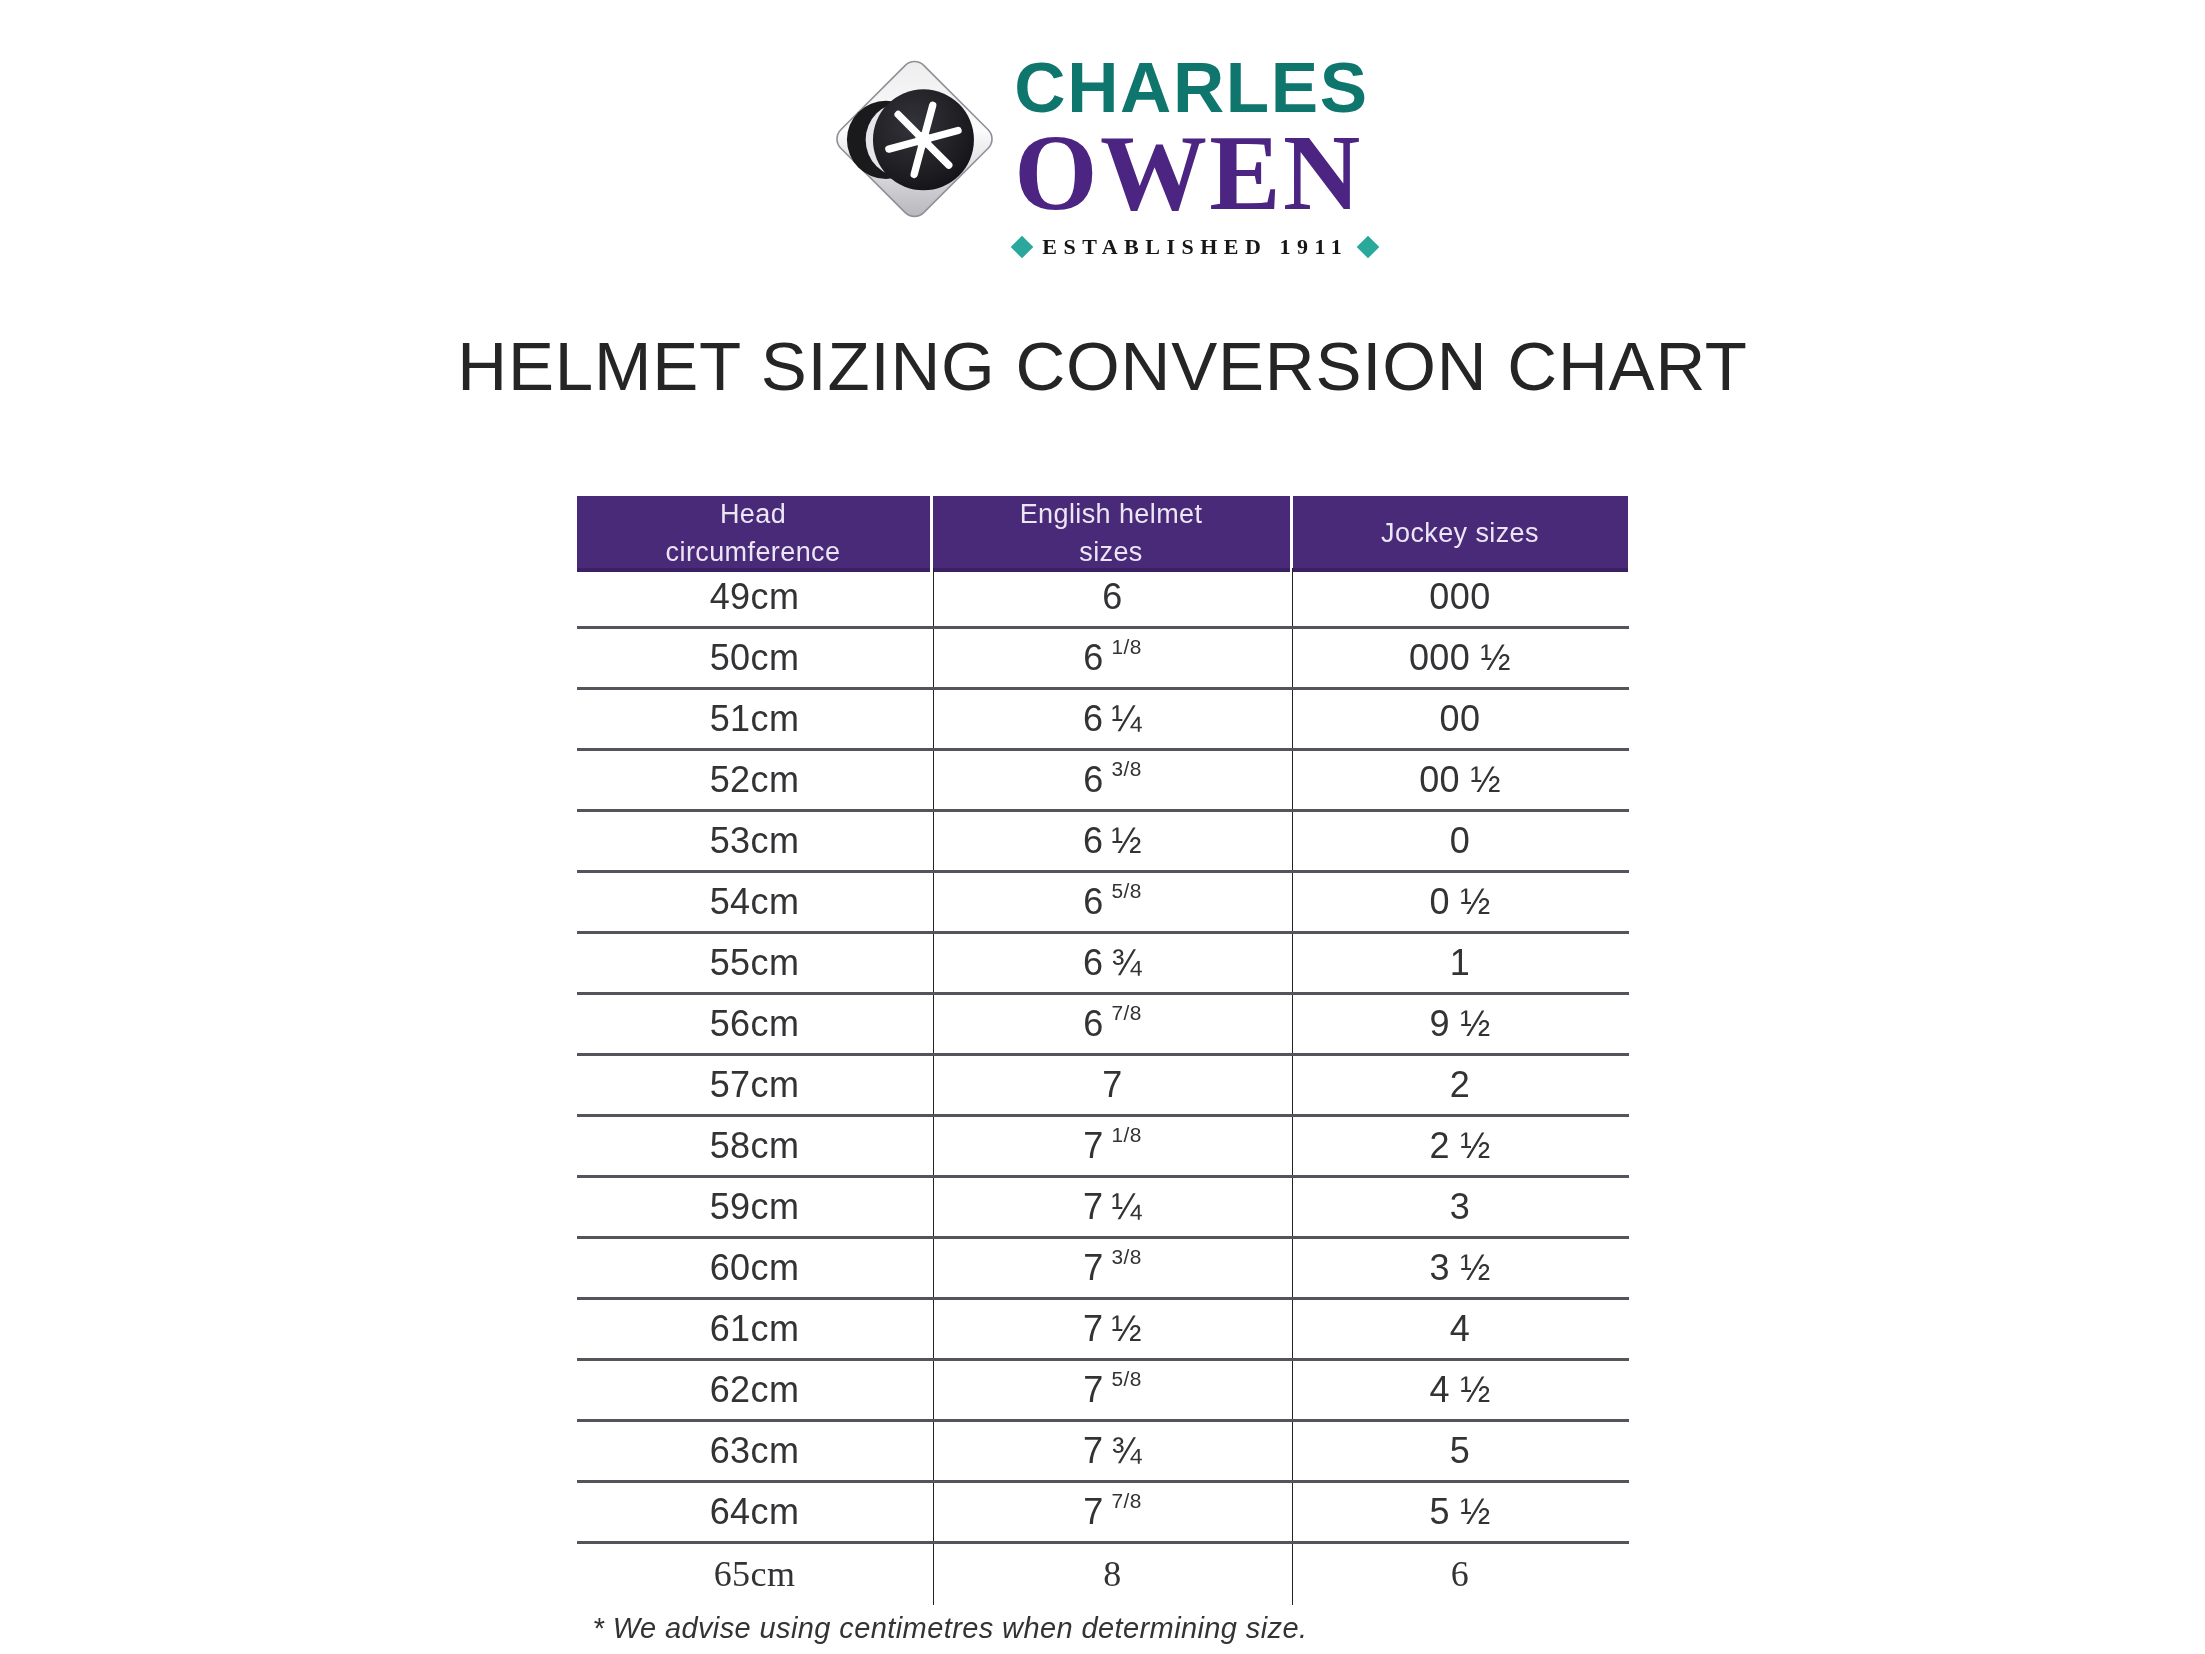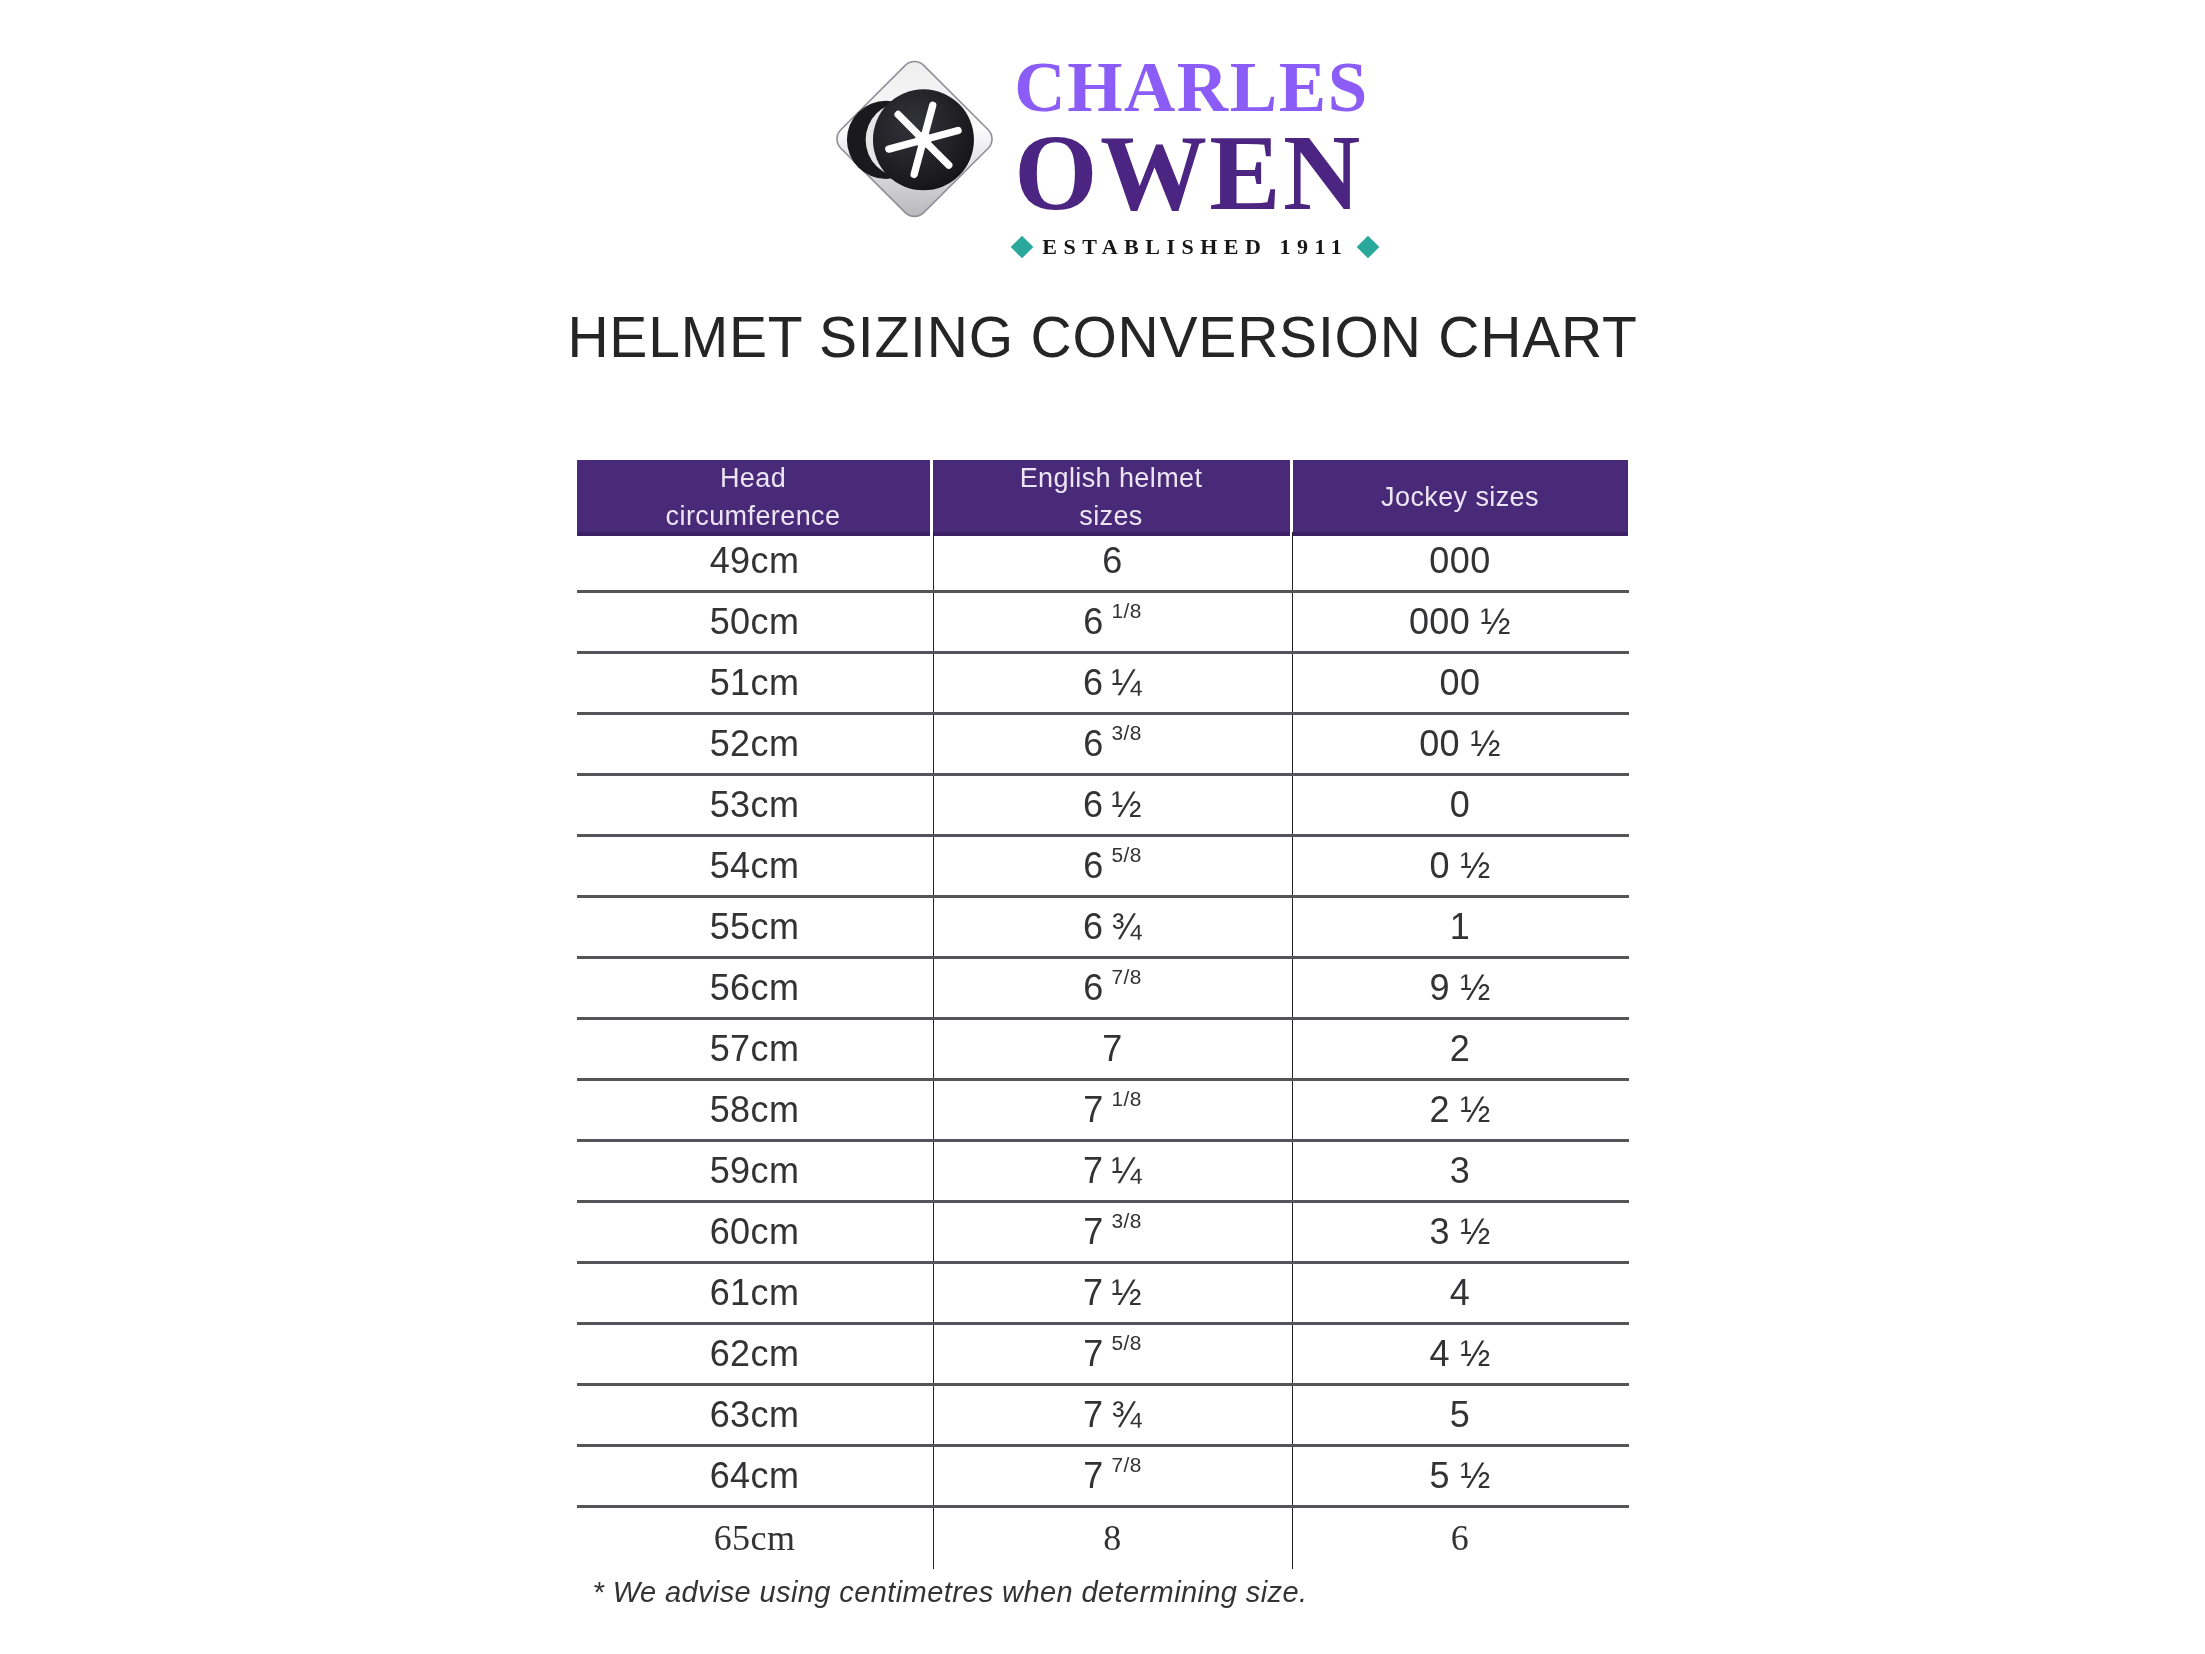--- a/index.html
+++ b/index.html
@@ -5,37 +5,37 @@
   html,body{margin:0;padding:0;}
   body{
     width:2205px;height:1654px;background:#ffffff;overflow:hidden;position:relative;
     font-family:"Liberation Sans", sans-serif;
   }
   
   .logo{display:flex;justify-content:center;align-items:flex-start;gap:14.5px;padding-top:50px;}
   .logo-emblem{width:171px;height:178px;flex:0 0 auto;}
   .logo-text{display:flex;flex-direction:column;align-items:flex-start;}
   .brand1{
-    font-family:Liberation Serif, serif;font-weight:700;color:#8b5cf6;
+    font-family:Liberation Sans, sans-serif;font-weight:700;color:#0f766e;
     font-size:71px;line-height:1.0;letter-spacing:1.6px;margin-top:1.6px;
   }
   .brand2{
     font-family:"Liberation Serif", serif;font-weight:700;color:#4b2581;
     font-size:107px;line-height:0.92;letter-spacing:2.4px;margin-top:1.6px;
   }
   .est-row{display:flex;align-items:center;gap:12px;margin-top:11.3px;width:100%;justify-content:space-between;}
   .teal-diamond{width:16px;height:16px;background:#2aa89c;transform:rotate(45deg);flex:0 0 auto;}
   .est-text{
     font-family:"Liberation Serif", serif;font-weight:700;color:#161616;
     font-size:22px;letter-spacing:6.5px;white-space:nowrap;
   }
   
   .page-title{
-    margin-top:44px;text-align:center;color:#252525;
-    font-size:57px;font-weight:300;letter-spacing:0.8px;
+    margin-top:67px;text-align:center;color:#252525;
+    font-size:69px;font-weight:300;letter-spacing:0.8px;
   }
   
   .sizing-table{width:1052px;margin:90px auto 0 auto;}
   .thead{display:grid;grid-template-columns:356px 360px 335px;height:72px;}
   .th{
     background:#482a78;color:#ece6f4;display:flex;align-items:center;justify-content:center;
     text-align:center;white-space:pre-line;font-size:27px;line-height:1.4;letter-spacing:0.4px;
     box-sizing:border-box;border-right:3.2px solid #ffffff;
     box-shadow:inset 0 -4px 0 rgba(20,8,40,0.25);
   }

